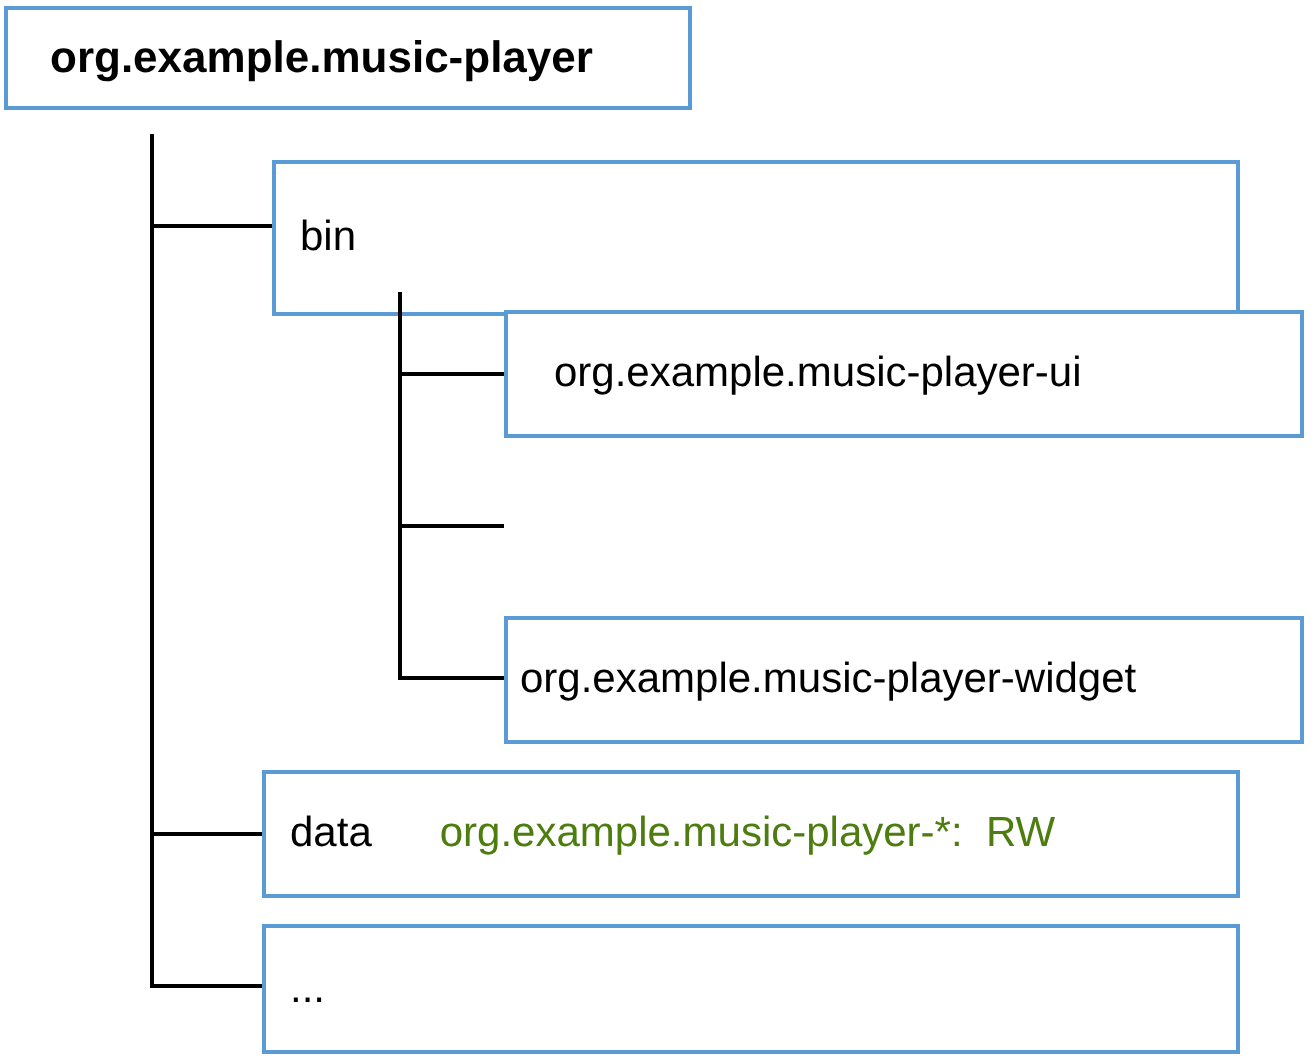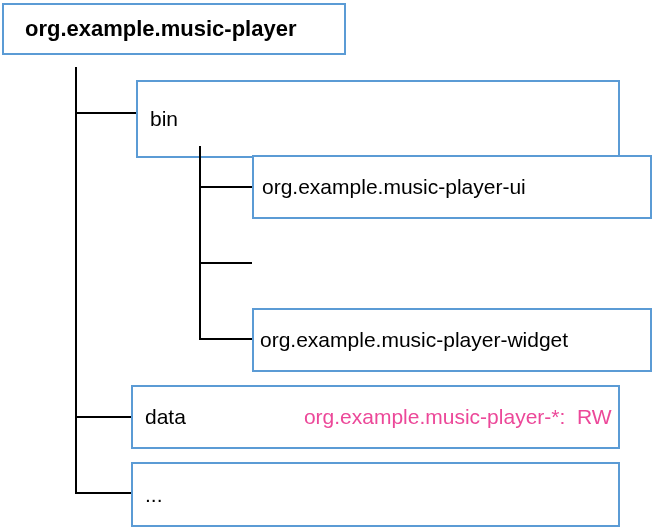--- a/index.html
+++ b/index.html
@@ -27,29 +27,29 @@
     white-space: nowrap;
   }
   .line {
     position: absolute;
     background: #000000;
   }
 
   
   .node-root    { left: 2px;   top: 3px;   width: 344px; height: 52px; font-weight: bold; font-size: 22px; padding-left: 21px; }
   .node-bin     { left: 136px; top: 80px;  width: 484px; height: 78px; padding-left: 12px; }
-  .node-ui      { left: 252px; top: 155px; width: 400px; height: 64px; padding-left: 8px; }
+  .node-ui      { left: 252px; top: 155px; width: 400px; height: 64px; padding-left: 23px; }
   .node-service { left: 252px; top: 232px; width: 400px; height: 63px; padding-left: 12px; }
   .node-widget  { left: 252px; top: 308px; width: 400px; height: 64px; padding-left: 6px; }
-  .node-data    { left: 131px; top: 385px; width: 489px; height: 64px; padding-left: 12px; gap: 48px; }
+  .node-data    { left: 131px; top: 385px; width: 489px; height: 64px; padding-left: 12px; }
   .node-etc     { left: 131px; top: 462px; width: 489px; height: 65px; padding-left: 12px; }
 
   .annotation {
-    color: #ec4899;
-    margin-left: 70px;
+    color: #4d7c0f;
+    margin-left: 34px;
     white-space: pre;
   }
 
   
   .trunk-root    { left: 75px;  top: 67px;  width: 2px;  height: 427px; }
   .branch-bin    { left: 75px;  top: 112px; width: 61px; height: 2px; }
   .trunk-bin     { left: 199px; top: 146px; width: 2px;  height: 194px; }
   .branch-ui     { left: 199px; top: 186px; width: 53px; height: 2px; }
   .branch-service{ left: 199px; top: 262px; width: 53px; height: 2px; }
   .branch-widget { left: 199px; top: 338px; width: 53px; height: 2px; }

